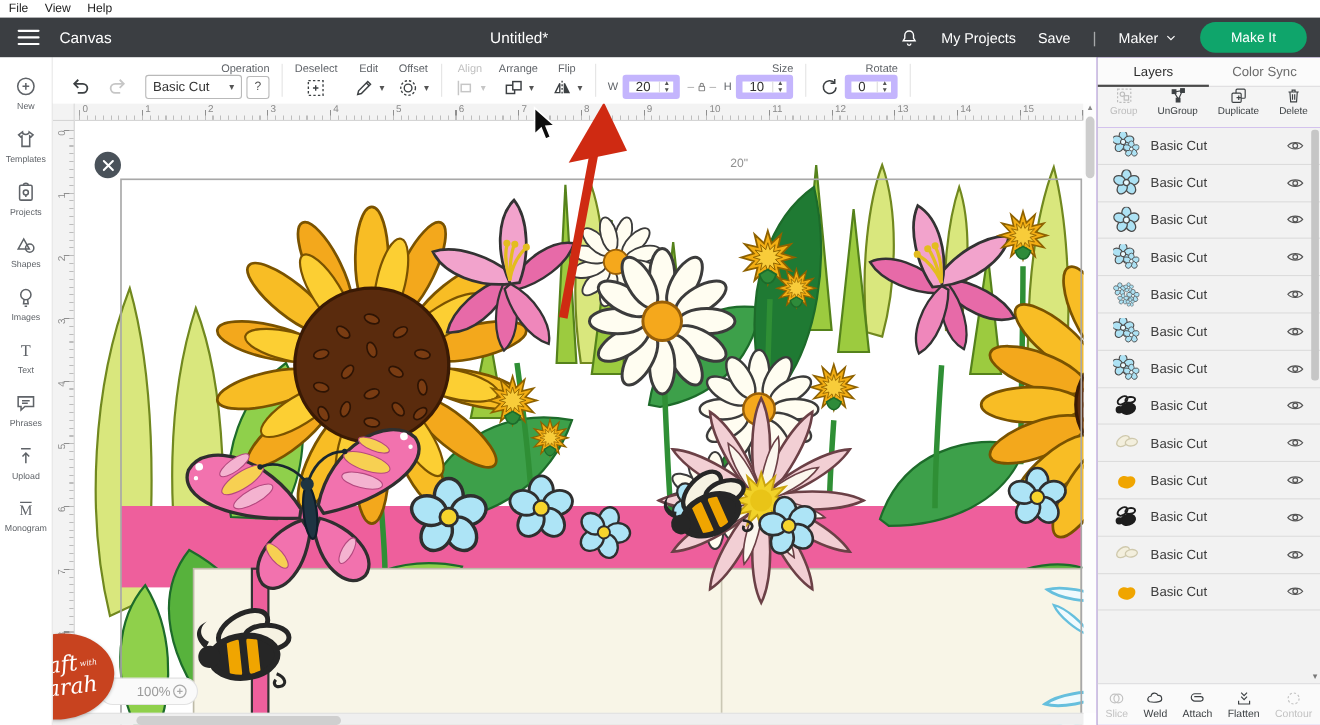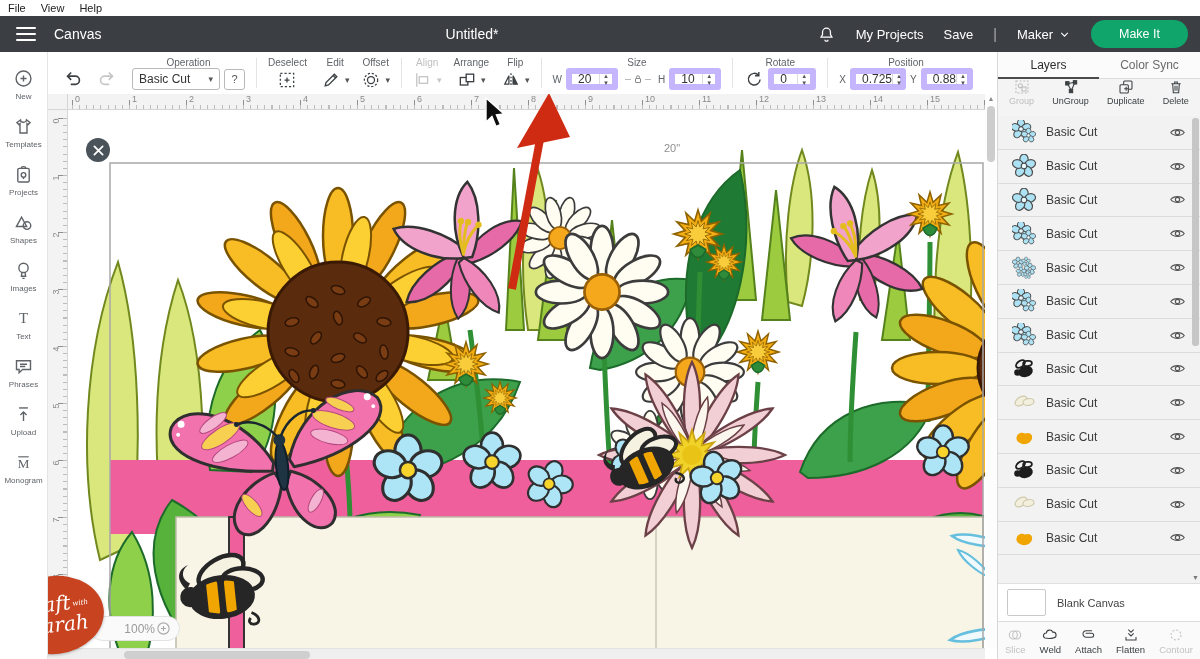--- a/index.html
+++ b/index.html
@@ -18,21 +18,21 @@
   .hdr-right{position:absolute;right:0;height:100%;display:flex;align-items:center;gap:20px;padding-right:12px}
   .hdr-right svg{display:block}
   .hdr-link{font-size:13px;cursor:pointer}
   .hdr-div{opacity:.55;font-size:14px}
   .machine{display:flex;align-items:center;gap:5px;font-size:13px;cursor:pointer}
   .makeit{background:#0fa56b;color:#fff;font-size:12.5px;padding:7px 28px;border-radius:16px;cursor:pointer}
 
   
   .toolbar{position:absolute;top:52px;left:48px;width:949px;height:42px;background:#fff;z-index:15;display:flex;align-items:stretch;padding-left:14px}
   .tgroup{display:flex;flex-direction:column;align-items:center;justify-content:space-between;padding:5px 0 4px}
-  .tgroup.left{align-items:center}
+  .tgroup.left{align-items:flex-end}
   .tlabel{font-size:10px;color:#5f6368;white-space:nowrap}
   .tlabel.dis{color:#c0c0c0}
   .trow{display:flex;align-items:center;gap:4px}
   .tsep{width:1px;background:#e4e4e4;margin:6px 11px;}
   .ticon{width:20px;height:20px;color:#3c4043}
   .ticon.dis{color:#c6c6c6}
   .tbtn{display:grid;place-items:center;cursor:pointer}
   .undo-pair{display:flex;align-items:center;gap:12px;padding-top:10px;margin-right:14px}
   .undo-pair svg{width:22px;height:22px}
   .tsel{width:88px;height:22px;border:1px solid #b9b9b9;border-radius:3px;font-size:12px;color:#333;display:flex;align-items:center;justify-content:space-between;padding:0 6px;cursor:pointer;background:#fff}
@@ -516,41 +516,20 @@
         <div class="num" style="width:48px">
             <span class="val">0</span>
             <span class="spin">
               <span>▲</span>
               <span>▼</span>
             </span>
           </div>
       </div>
     </div>
     <div class="tsep"></div>
-    <div class="tgroup left">
-      <span class="tlabel">Position</span>
-      <div class="trow">
-        <span class="tlabel">X</span>
-        <div class="num" style="width:56px">
-            <span class="val">0.725</span>
-            <span class="spin">
-              <span>▲</span>
-              <span>▼</span>
-            </span>
-          </div>
-        <span class="tlabel">Y</span>
-        <div class="num" style="width:52px">
-            <span class="val">0.88</span>
-            <span class="spin">
-              <span>▲</span>
-              <span>▼</span>
-            </span>
-          </div>
-      </div>
-    </div>
   </div>
 
   <div class="sidebar">
 
       <div class="sbitem">
         <svg viewBox="0 0 24 24">
           <use href="#ic-new"></use>
         </svg>
         <span class="sblabel">New</span>
       </div>
@@ -1127,24 +1106,20 @@
             </svg>
             <span class="lrow-label">Basic Cut</span>
             <svg class="leye" viewBox="0 0 24 24">
               <use href="#ic-eye"></use>
             </svg>
           </div>
         </div>
       <div class="plist-sb"></div>
       <div class="plist-arr">▼</div>
     </div>
-    <div class="pcanvasrow">
-      <div class="pswatch"></div>
-      <span>Blank Canvas</span>
-    </div>
     <div class="pbottom">
 
         <div class="pbot disabled">
           <svg viewBox="0 0 24 24">
             <use href="#ic-slice"></use>
           </svg>
           <span>Slice</span>
         </div>
 
         <div class="pbot">

